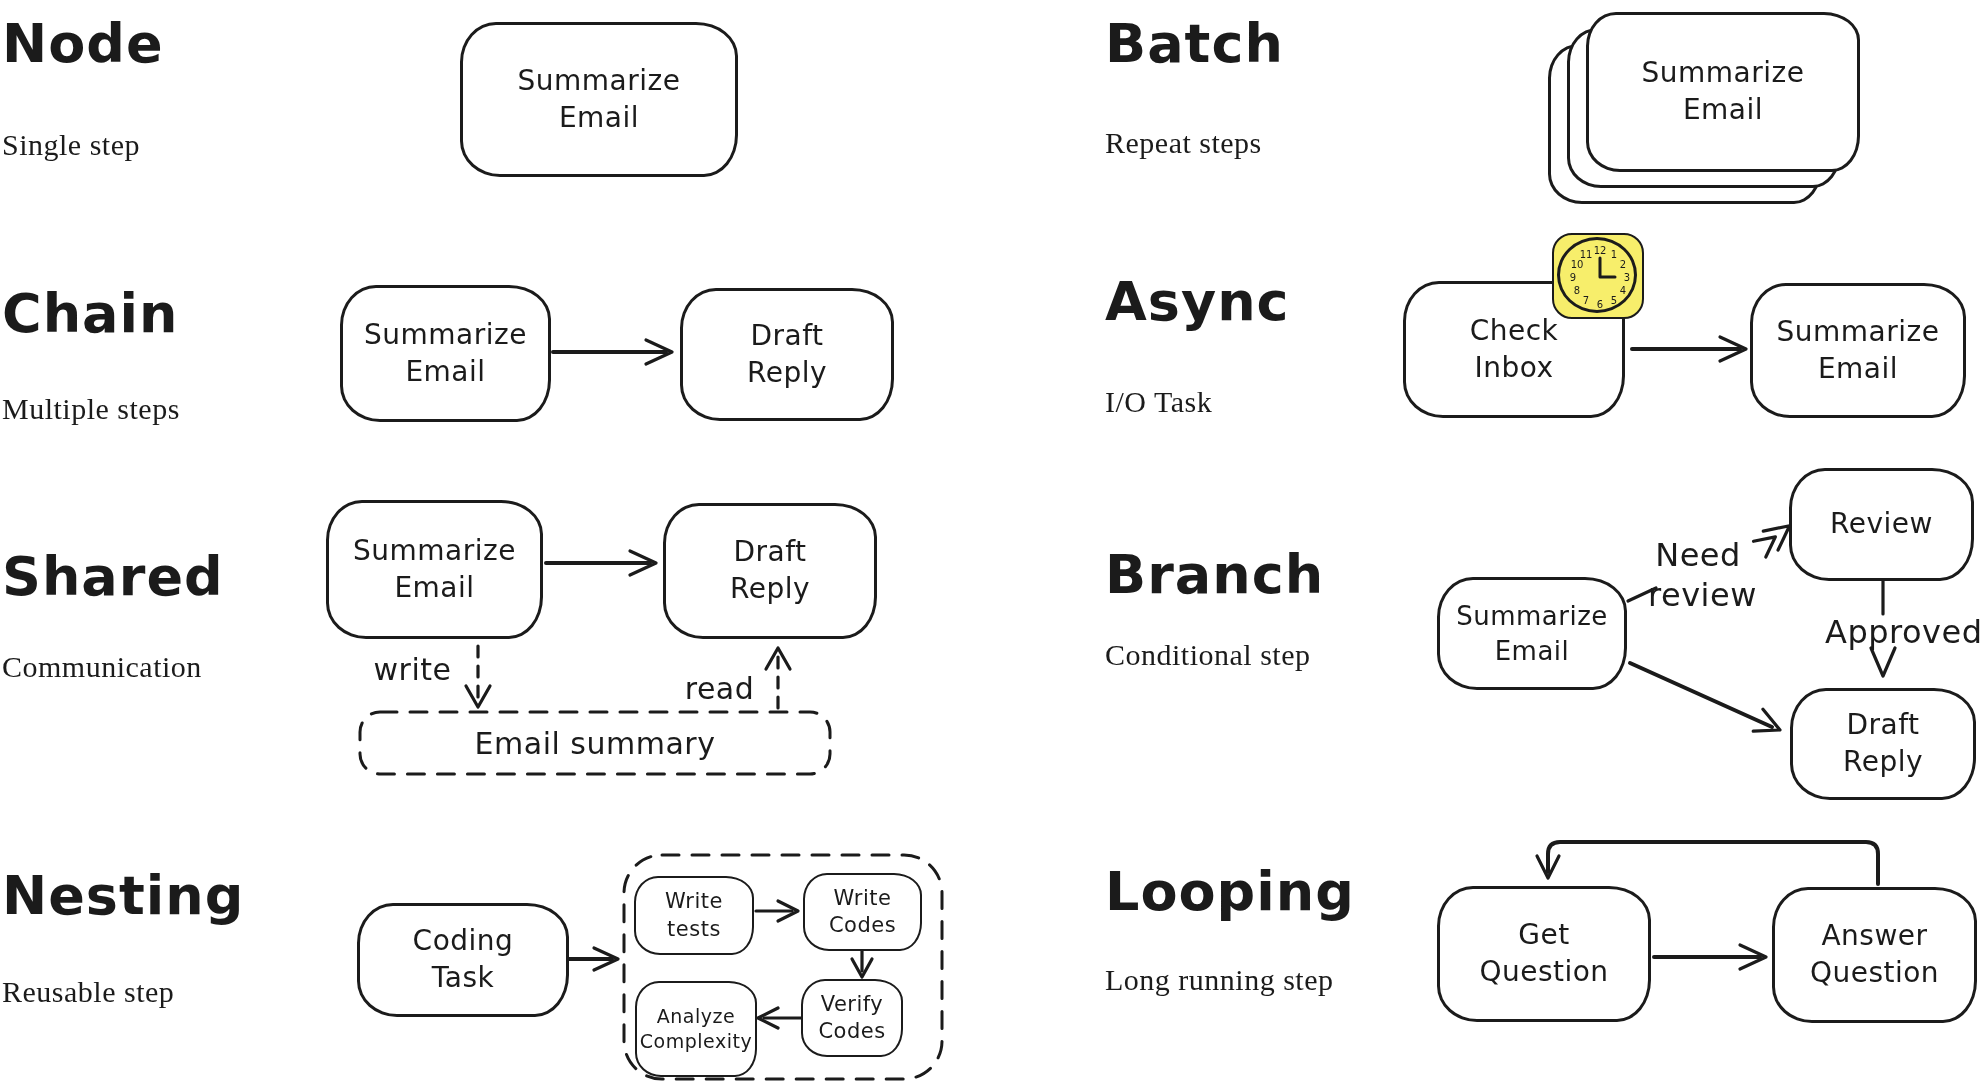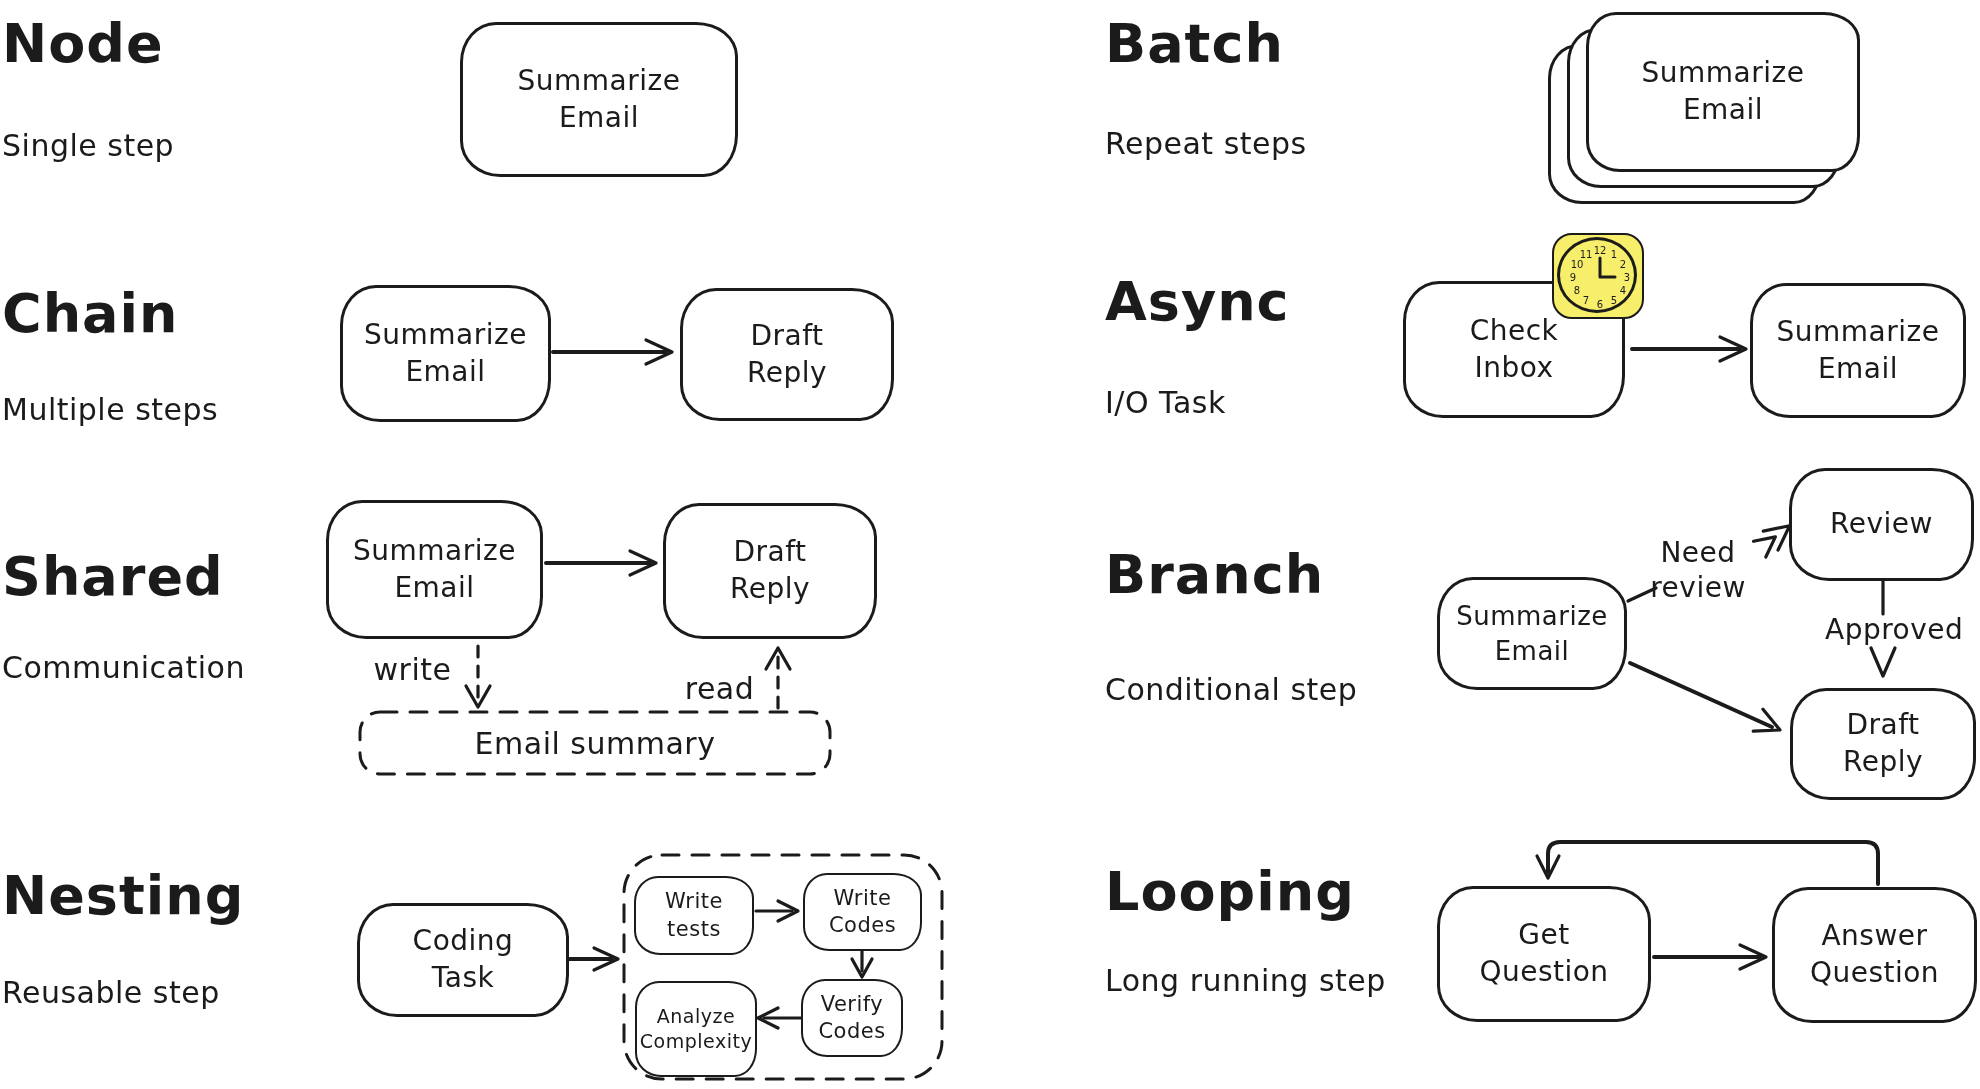--- a/index.html
+++ b/index.html
@@ -4,36 +4,36 @@
 <style>
   html,body{margin:0;padding:0;background:#ffffff;}
   #stage{
     position:relative;width:1980px;height:1089px;background:#ffffff;overflow:hidden;
     font-family:"DejaVu Sans",sans-serif;color:#1b1b1b;
   }
   .title{
     position:absolute;font-size:54px;font-weight:700;letter-spacing:1px;white-space:nowrap;
   }
   .subtitle{
-    position:absolute;font-size:30px;font-weight:400;letter-spacing:.5px;white-space:nowrap;
+    position:absolute;font-size:30px;font-weight:400;letter-spacing:.5px;white-space:nowrap;font-family:Liberation Serif, serif;
   }
   .box{
     position:absolute;display:flex;align-items:center;justify-content:center;
     border:3.5px solid #1b1b1b;background:#ffffff;
     border-radius:36px 42px 34px 40px / 40px 34px 42px 36px;
     box-sizing:border-box;text-align:center;
   }
   .box-label{white-space:pre-line;font-size:28px;line-height:1.32;letter-spacing:.5px;}
   .box.small{border-width:2.5px;border-radius:24px 28px 22px 26px / 26px 22px 28px 24px;}
   .box.small .box-label{font-size:21px;line-height:1.3;}
   .box.tiny .box-label{font-size:19px;line-height:1.3;}
   .flow-label{
     position:absolute;font-size:30px;letter-spacing:.5px;white-space:pre-line;text-align:center;
   }
-  .flow-label.sm{font-size:28px;line-height:1.25;}
+  .flow-label.sm{font-size:32px;line-height:1.25;}
   .card{
     position:absolute;width:274px;height:160px;background:#ffffff;
     border:3.5px solid #1b1b1b;box-sizing:border-box;
     border-radius:30px 36px 28px 34px / 34px 28px 36px 30px;
     display:flex;align-items:center;justify-content:center;text-align:center;
   }
   #arrow-layer{position:absolute;left:0;top:0;pointer-events:none;}
   #arrow-layer path,#arrow-layer rect{
     fill:none;stroke:#1b1b1b;stroke-width:3.2;stroke-linecap:round;stroke-linejoin:round;
   }
@@ -197,21 +197,21 @@
     <span class="clock-num" style="left:23px;top:55px">8</span>
     <span class="clock-num" style="left:19px;top:42px">9</span>
     <span class="clock-num" style="left:23px;top:29px">10</span>
     <span class="clock-num" style="left:32px;top:19px">11</span>
     <svg class="clock-hands" width="92" height="86" viewBox="0 0 92 86">
       <path d="M46,42 V23 M46,42 H61" style="fill:none;stroke:#1b1b1b;stroke-width:3;stroke-linecap:round"></path>
     </svg>
   </div>
 
   <div class="title" style="left:1105px;top:543px">Branch</div>
-  <div class="subtitle" style="left:1105px;top:672px">Conditional step</div>
+  <div class="subtitle" style="left:1105px;top:638px">Conditional step</div>
   <div class="box" style="left:1437px;top:577px;width:190px;height:113px">
     <span class="box-label" style="font-size:26px">Summarize
 Email</span>
   </div>
   <div class="box" style="left:1789px;top:468px;width:185px;height:113px">
     <span class="box-label">Review</span>
   </div>
   <div class="box" style="left:1790px;top:688px;width:186px;height:112px">
     <span class="box-label">Draft
 Reply</span>

